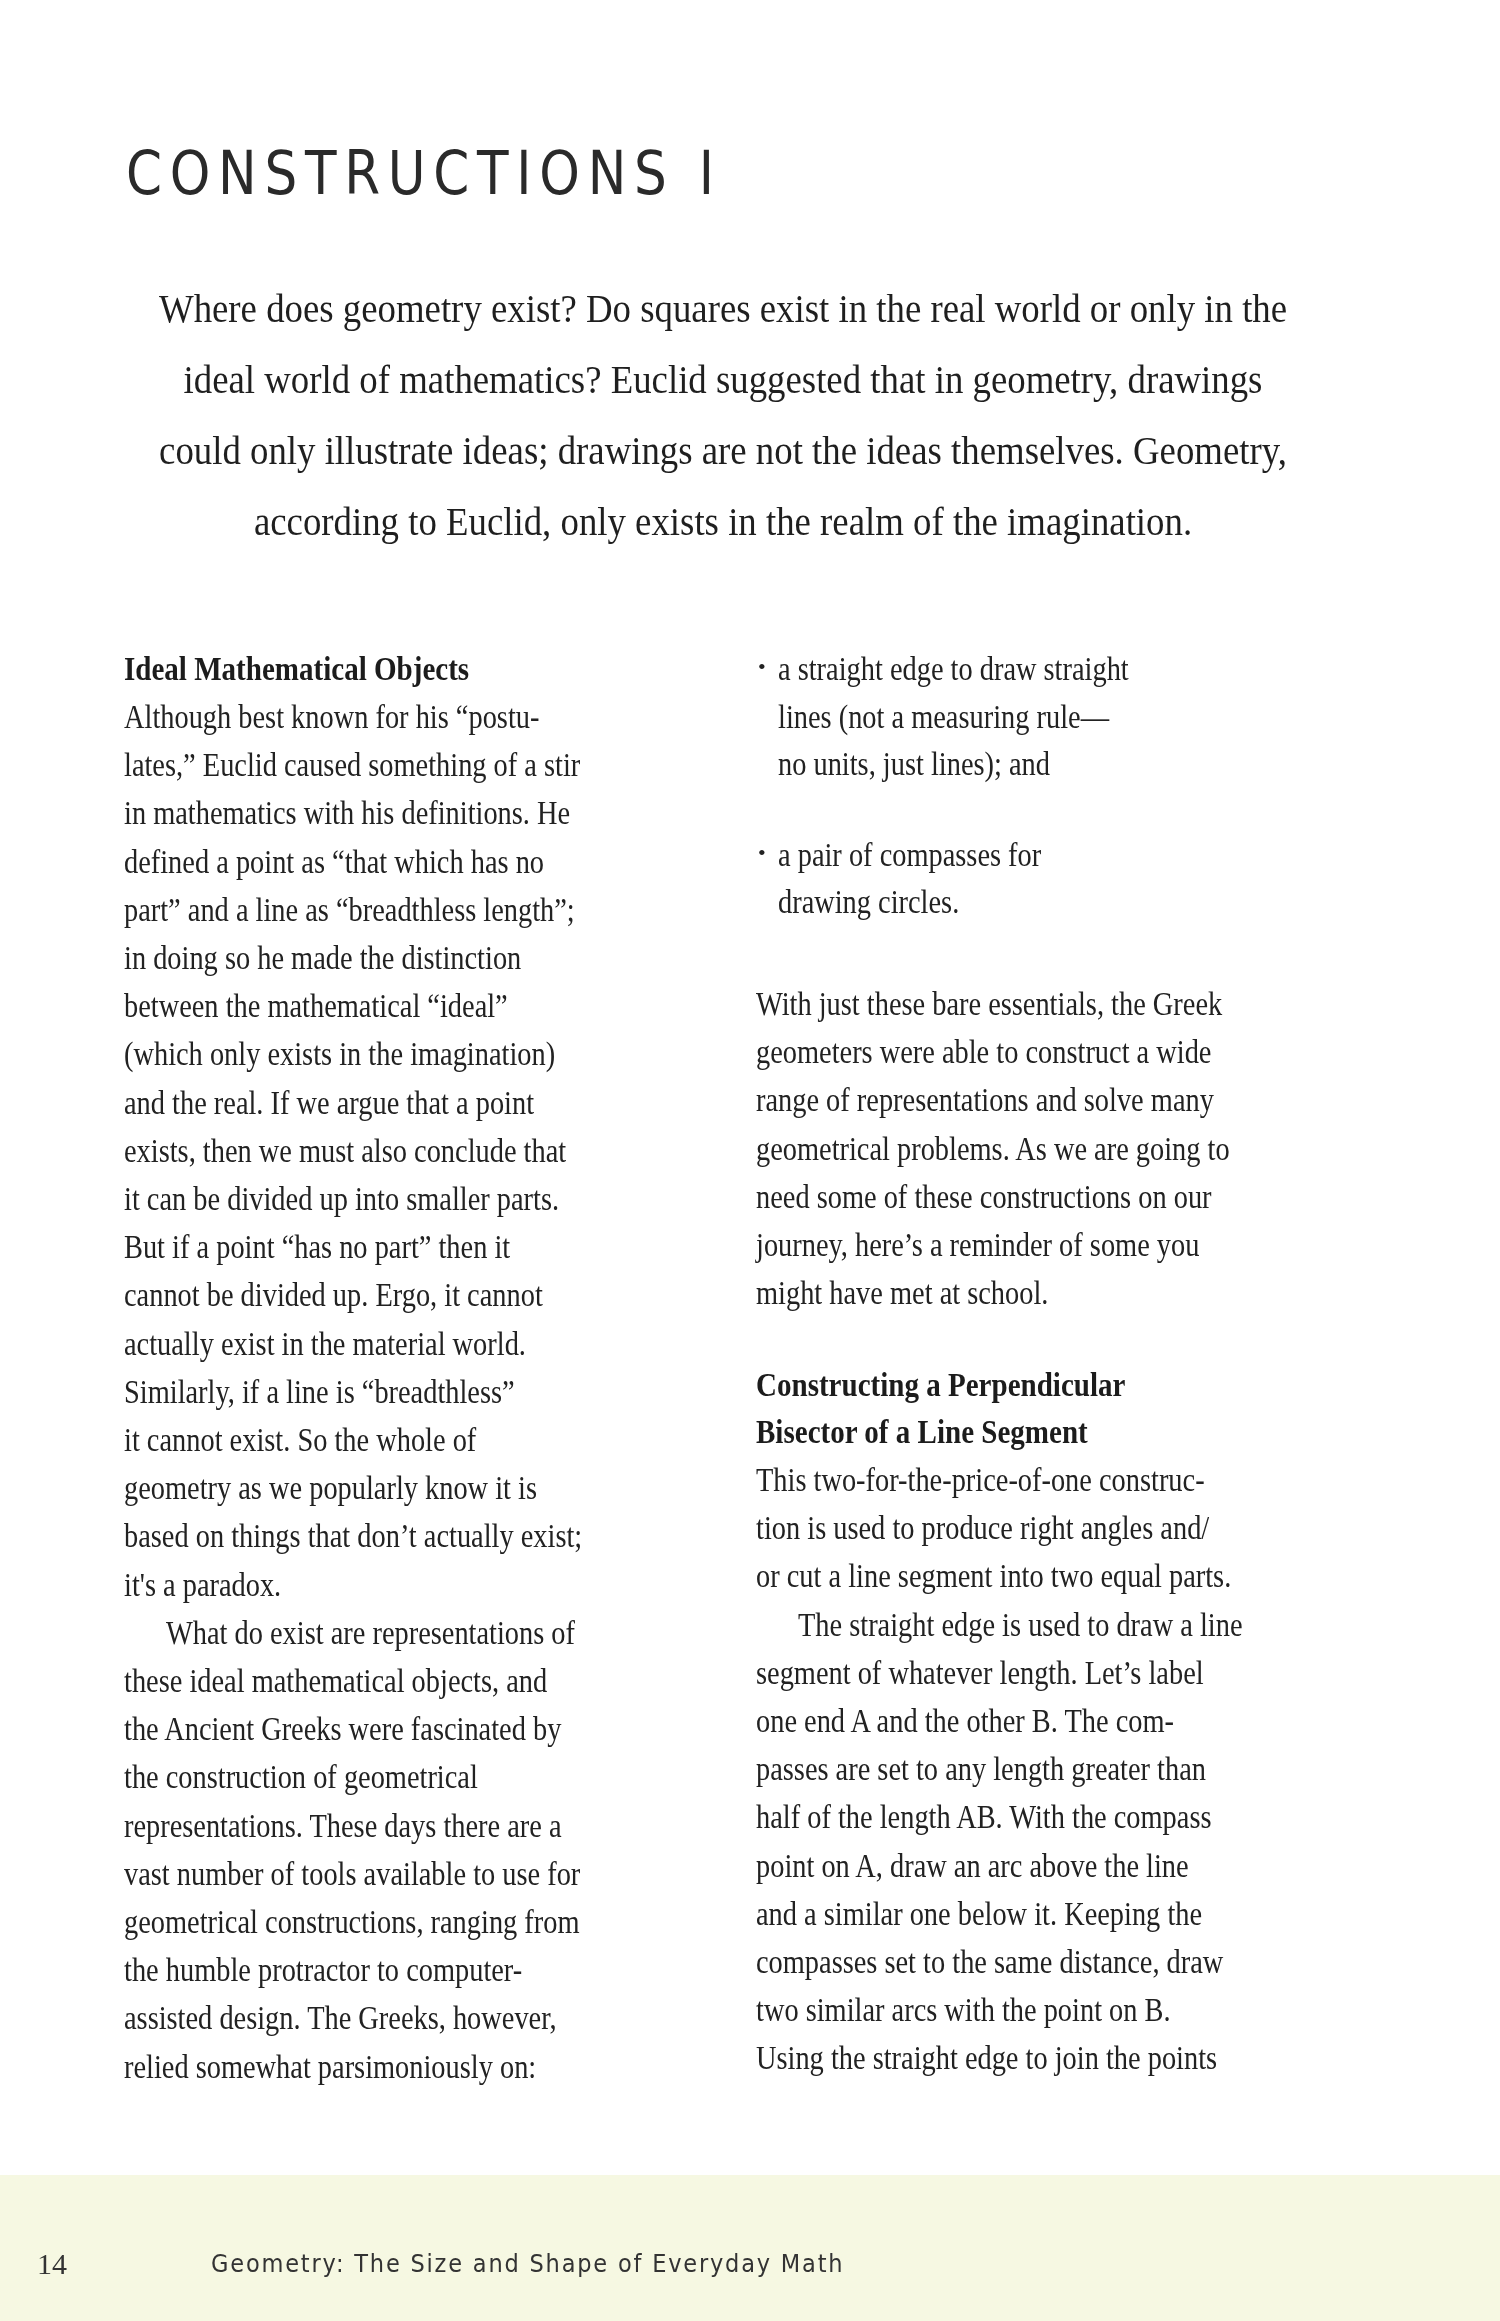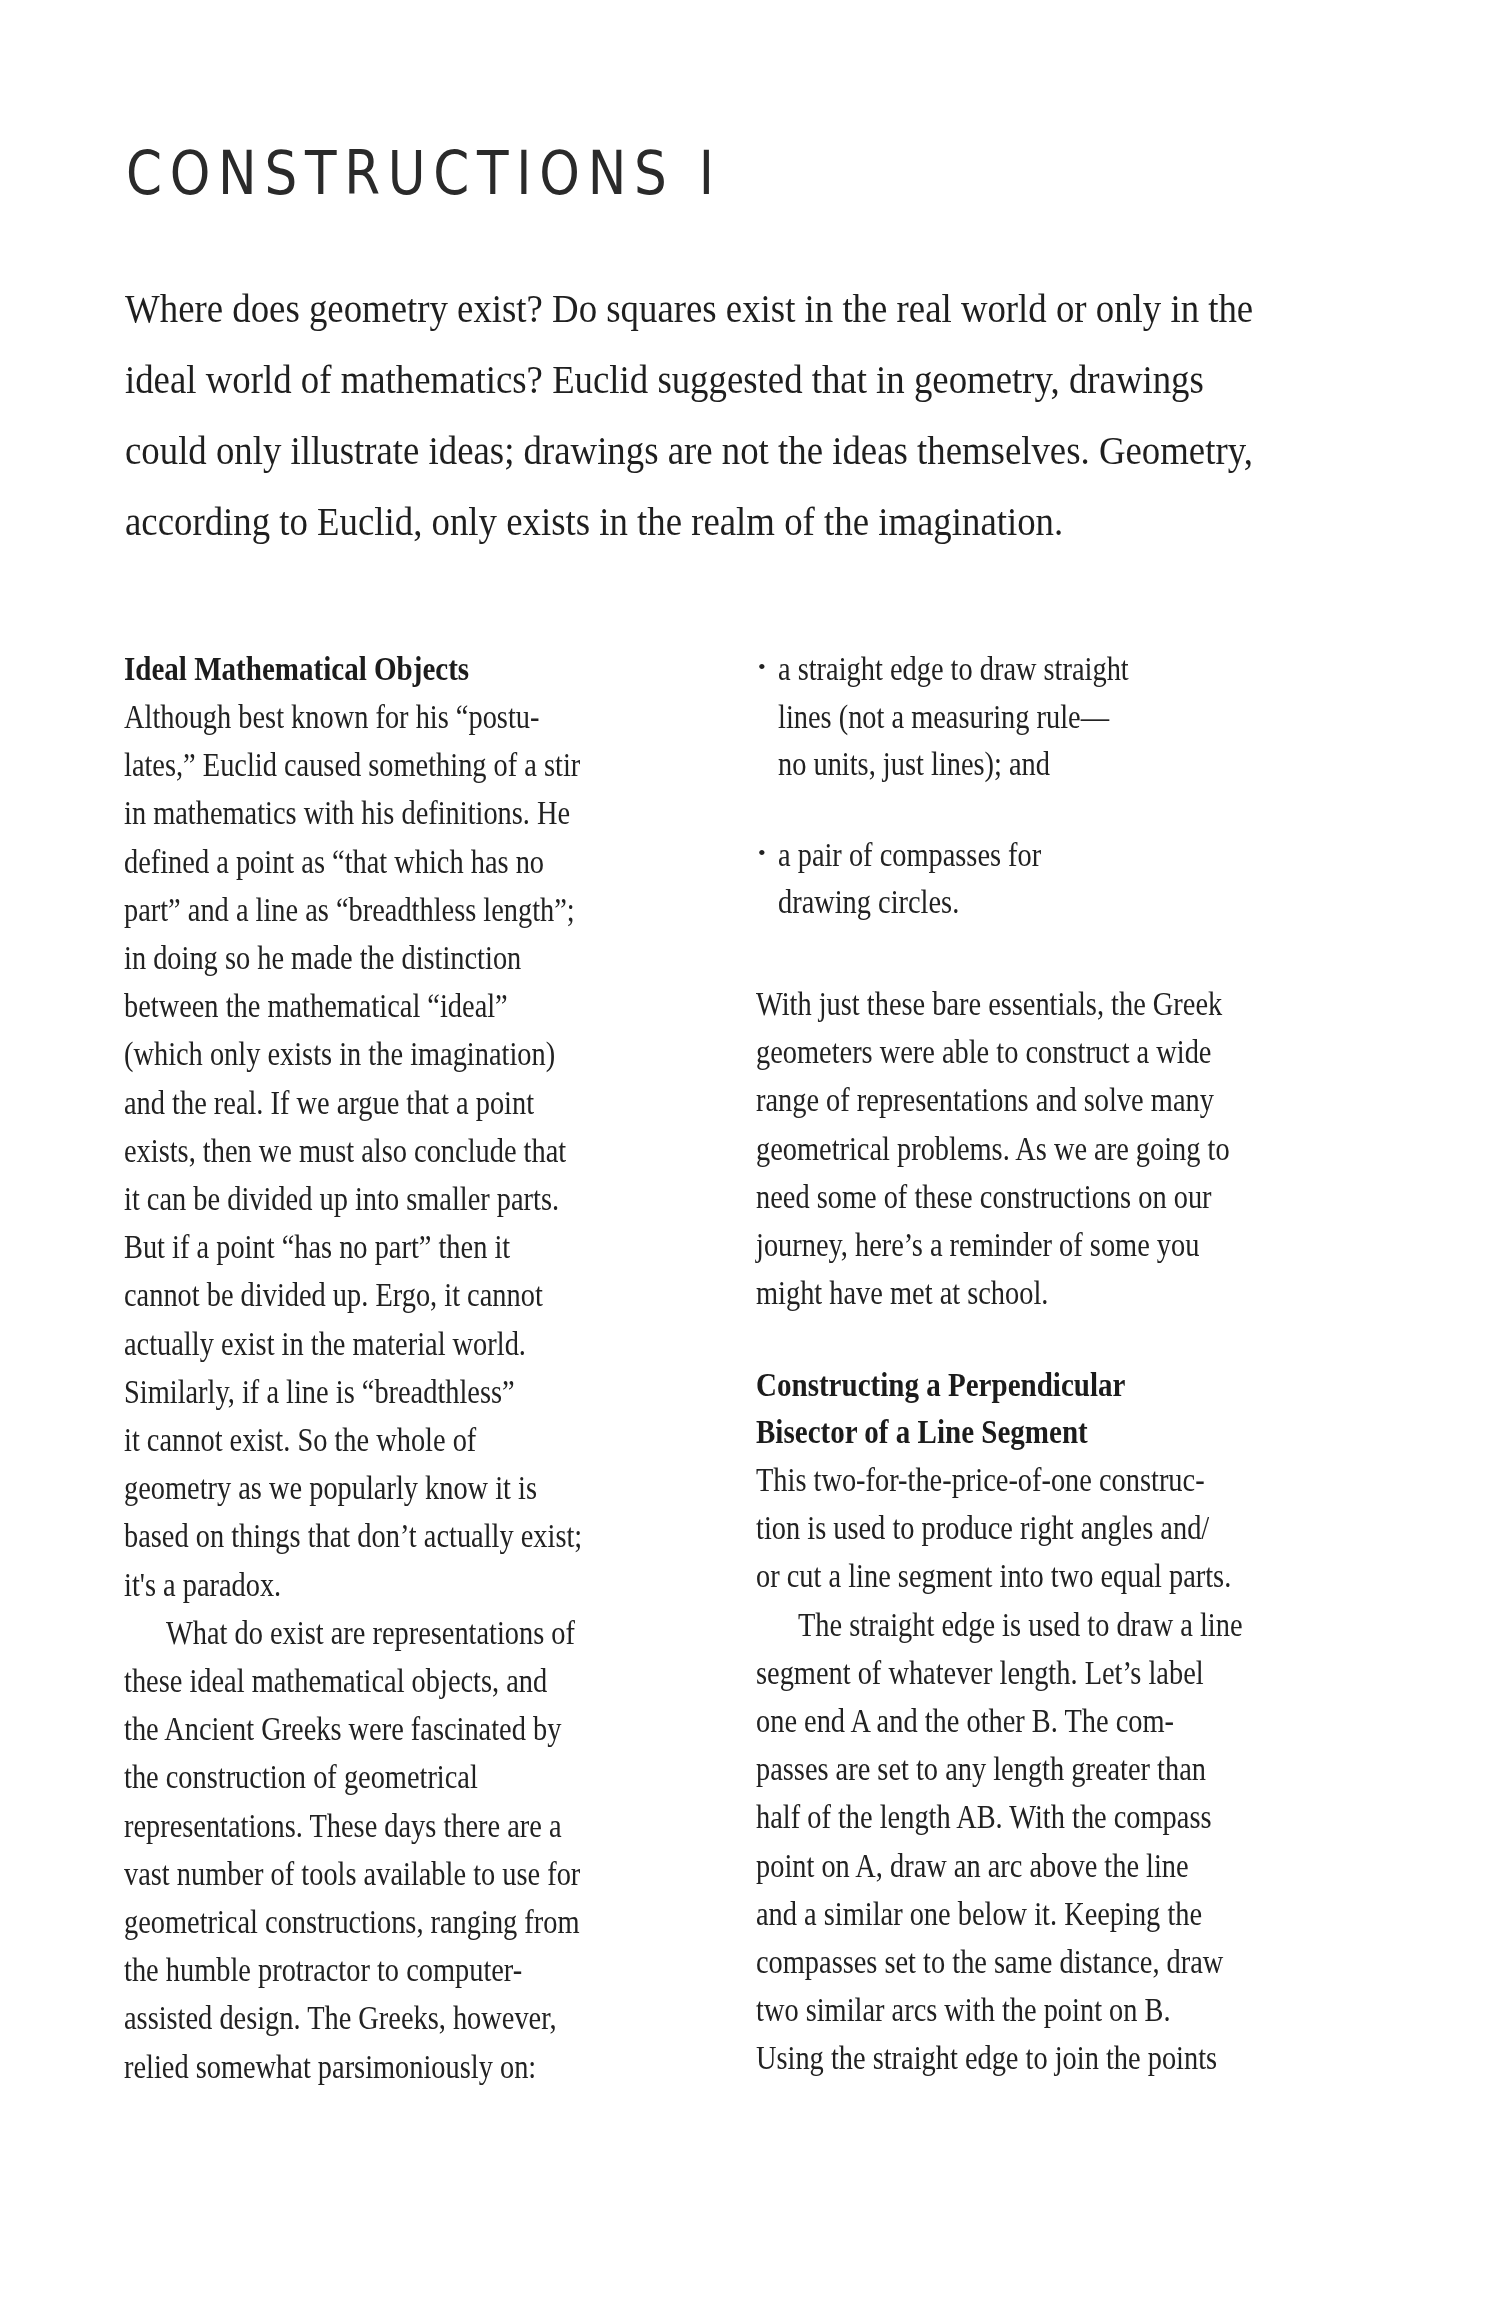--- a/index.html
+++ b/index.html
@@ -1,17 +1,17 @@
 <!DOCTYPE html>
 <html><head>
 <meta charset="utf-8">
 <style>
   html, body { margin:0; padding:0; }
   body { width:1500px; height:2321px; background:#ffffff; position:relative; overflow:hidden; color:#1e1e1e; }
-  .page { position:absolute; left:0; top:0; width:1500px; height:2321px; }
+  .page { position:absolute; left:0; top:0; width:1500px; height:2321px;text-align:center; }
   .chapter-title {
     position:absolute; left:126px; top:143px;
     font-family:"DejaVu Sans", sans-serif; font-weight:normal;
     font-size:60px; letter-spacing:9px; color:#2a2a2a; margin:0; line-height:1;
     transform:scaleX(0.86); transform-origin:left top;
   }
   .intro { position:absolute; left:125px; top:287px; width:1300px; margin:0; }
   .intro .line {
     display:block; height:71px; white-space:nowrap;
     font-family:"Liberation Serif", serif; font-size:40px; line-height:44px;
@@ -129,13 +129,17 @@
         <span class="bline" style="top: 1753.2px;">passes are set to any length greater than</span>
         <span class="bline" style="top: 1801.4px;">half of the length AB. With the compass</span>
         <span class="bline" style="top: 1849.6px;">point on A, draw an arc above the line</span>
         <span class="bline" style="top: 1897.8px;">and a similar one below it. Keeping the</span>
         <span class="bline" style="top: 1946px;">compasses set to the same distance, draw</span>
         <span class="bline" style="top: 1994.2px;">two similar arcs with the point on B.</span>
         <span class="bline" style="top: 2042.4px;">Using the straight edge to join the points</span>
       </div>
   </div>
 
+  <div class="footer" style="background: rgb(246, 248, 226);">
+    <span class="page-number">14</span>
+    <span class="running-title">Geometry: The Size and Shape of Everyday Math</span>
+  </div>
 </div>
 
 </body></html>

